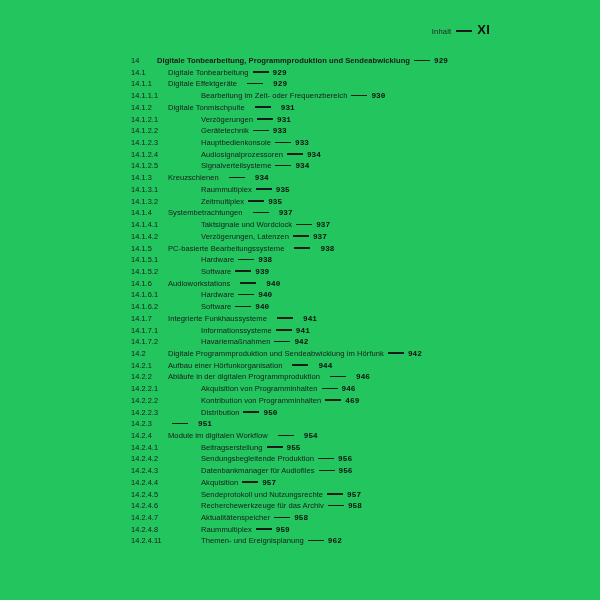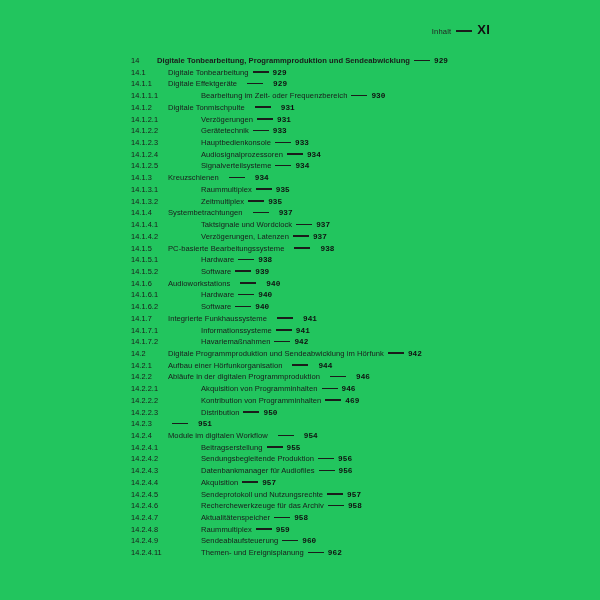--- a/index.html
+++ b/index.html
@@ -448,28 +448,20 @@
       </div>
       <div class="toc-row lvl-4">
         <span class="toc-num">14.2.4.8</span>
         <span class="toc-body">
           <span class="toc-title">Raummultiplex</span>
           <span class="toc-rule"></span>
           <span class="toc-page">959</span>
         </span>
       </div>
       <div class="toc-row lvl-4">
-        <span class="toc-num">14.2.4.9</span>
-        <span class="toc-body">
-          <span class="toc-title">Sendeablaufsteuerung</span>
-          <span class="toc-rule"></span>
-          <span class="toc-page">960</span>
-        </span>
-      </div>
-      <div class="toc-row lvl-4">
         <span class="toc-num">14.2.4.11</span>
         <span class="toc-body">
           <span class="toc-title">Themen- und Ereignisplanung</span>
           <span class="toc-rule"></span>
           <span class="toc-page">962</span>
         </span>
       </div>
     </div>
 
 </div>

